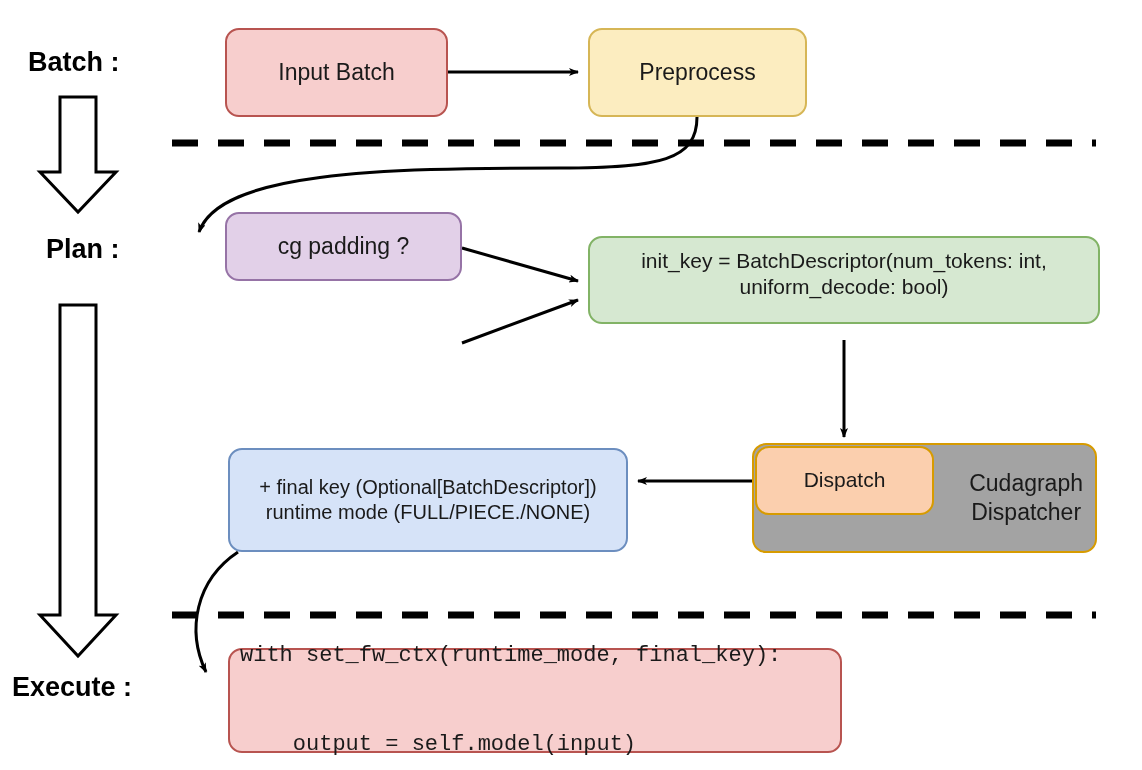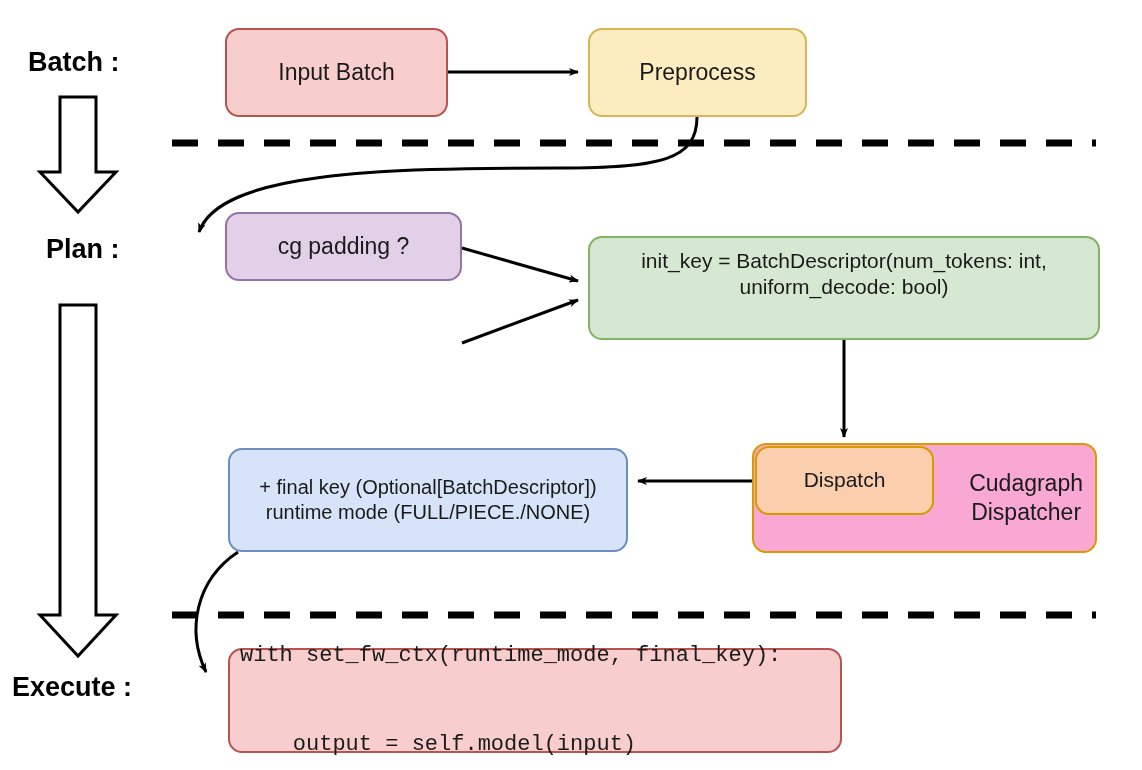--- a/index.html
+++ b/index.html
@@ -60,21 +60,21 @@
     font-size: 21px;
   }
   .node.tiny {
     font-size: 20px;
   }
   .node-pink    { background: #f7cecd; border-color: #b85450; }
   .node-yellow  { background: #fcedc0; border-color: #d6b656; }
   .node-purple  { background: #e2d0e8; border-color: #9673a6; }
   .node-green   { background: #d6e8d1; border-color: #82b366; }
   .node-blue    { background: #d6e3f8; border-color: #6c8ebf; }
-  .node-orange-outer { background: #f9a8d4; border-color: #d79b00; }
+  .node-orange-outer { background: #a3a3a3; border-color: #d79b00; }
   .node-orange-inner { background: #fbcfae; border-color: #d79b00; }
   .node-codepink{ background: #f7cecd; border-color: #b85450; }
   .dispatcher-label {
     position: absolute;
     font-family: "Liberation Sans", sans-serif;
     font-size: 23px;
     color: #1a1a1a;
     text-align: center;
     line-height: 1.25;
     white-space: pre-line;
@@ -123,21 +123,21 @@
 
   <div class="node node-purple" style="left:225px; top:212px; width:237px; height:69px;">
     <span>cg padding ?</span>
   </div>
 
   <div class="node node-yellow" style="left:588px; top:28px; width:219px; height:89px;">
     <span>Preprocess</span>
   </div>
 
 
-  <div class="node node-green small" style="left:588px; top:236px; width:512px; height:104px; align-items:flex-start; padding-top:10px;">
+  <div class="node node-green small" style="left:588px; top:236px; width:512px; height:88px; align-items:flex-start; padding-top:10px;">
     <div style="width:100%;">
       <div>init_key = BatchDescriptor(num_tokens: int,</div>
       <div>uniform_decode: bool)</div>
     </div>
   </div>
 
   <div class="node node-orange-outer" style="left:752px; top:443px; width:345px; height:110px; justify-content:flex-end; padding-right:12px;">
     <span class="dispatcher-label" style="position:static;">Cudagraph
 Dispatcher</span>
   </div>

